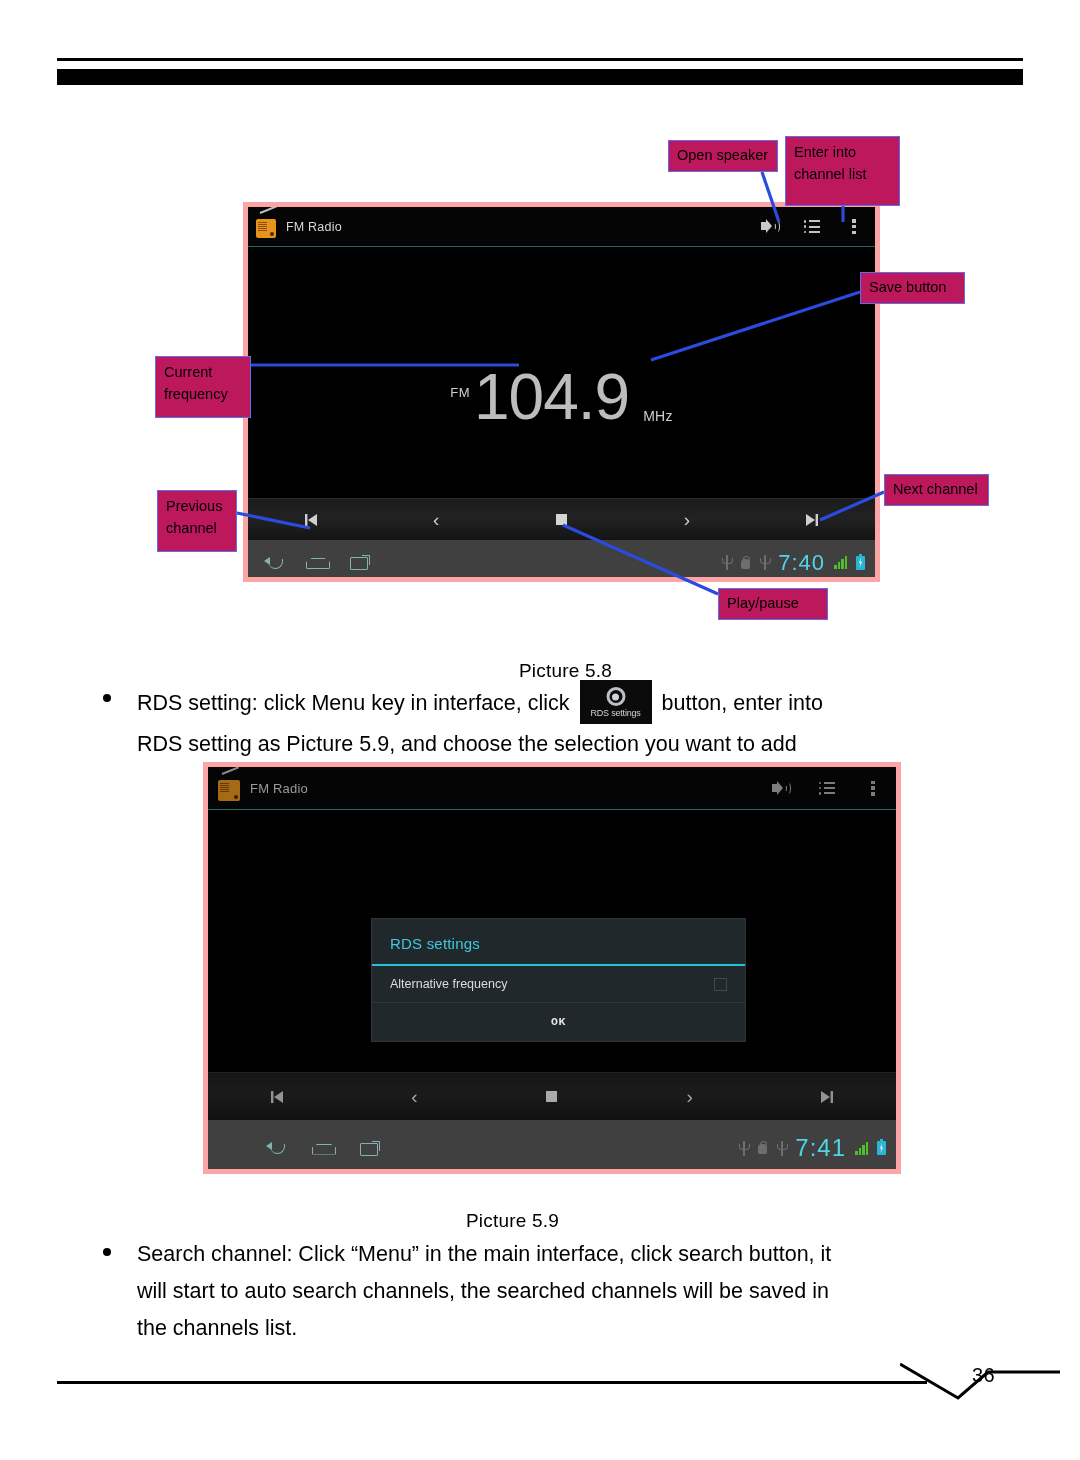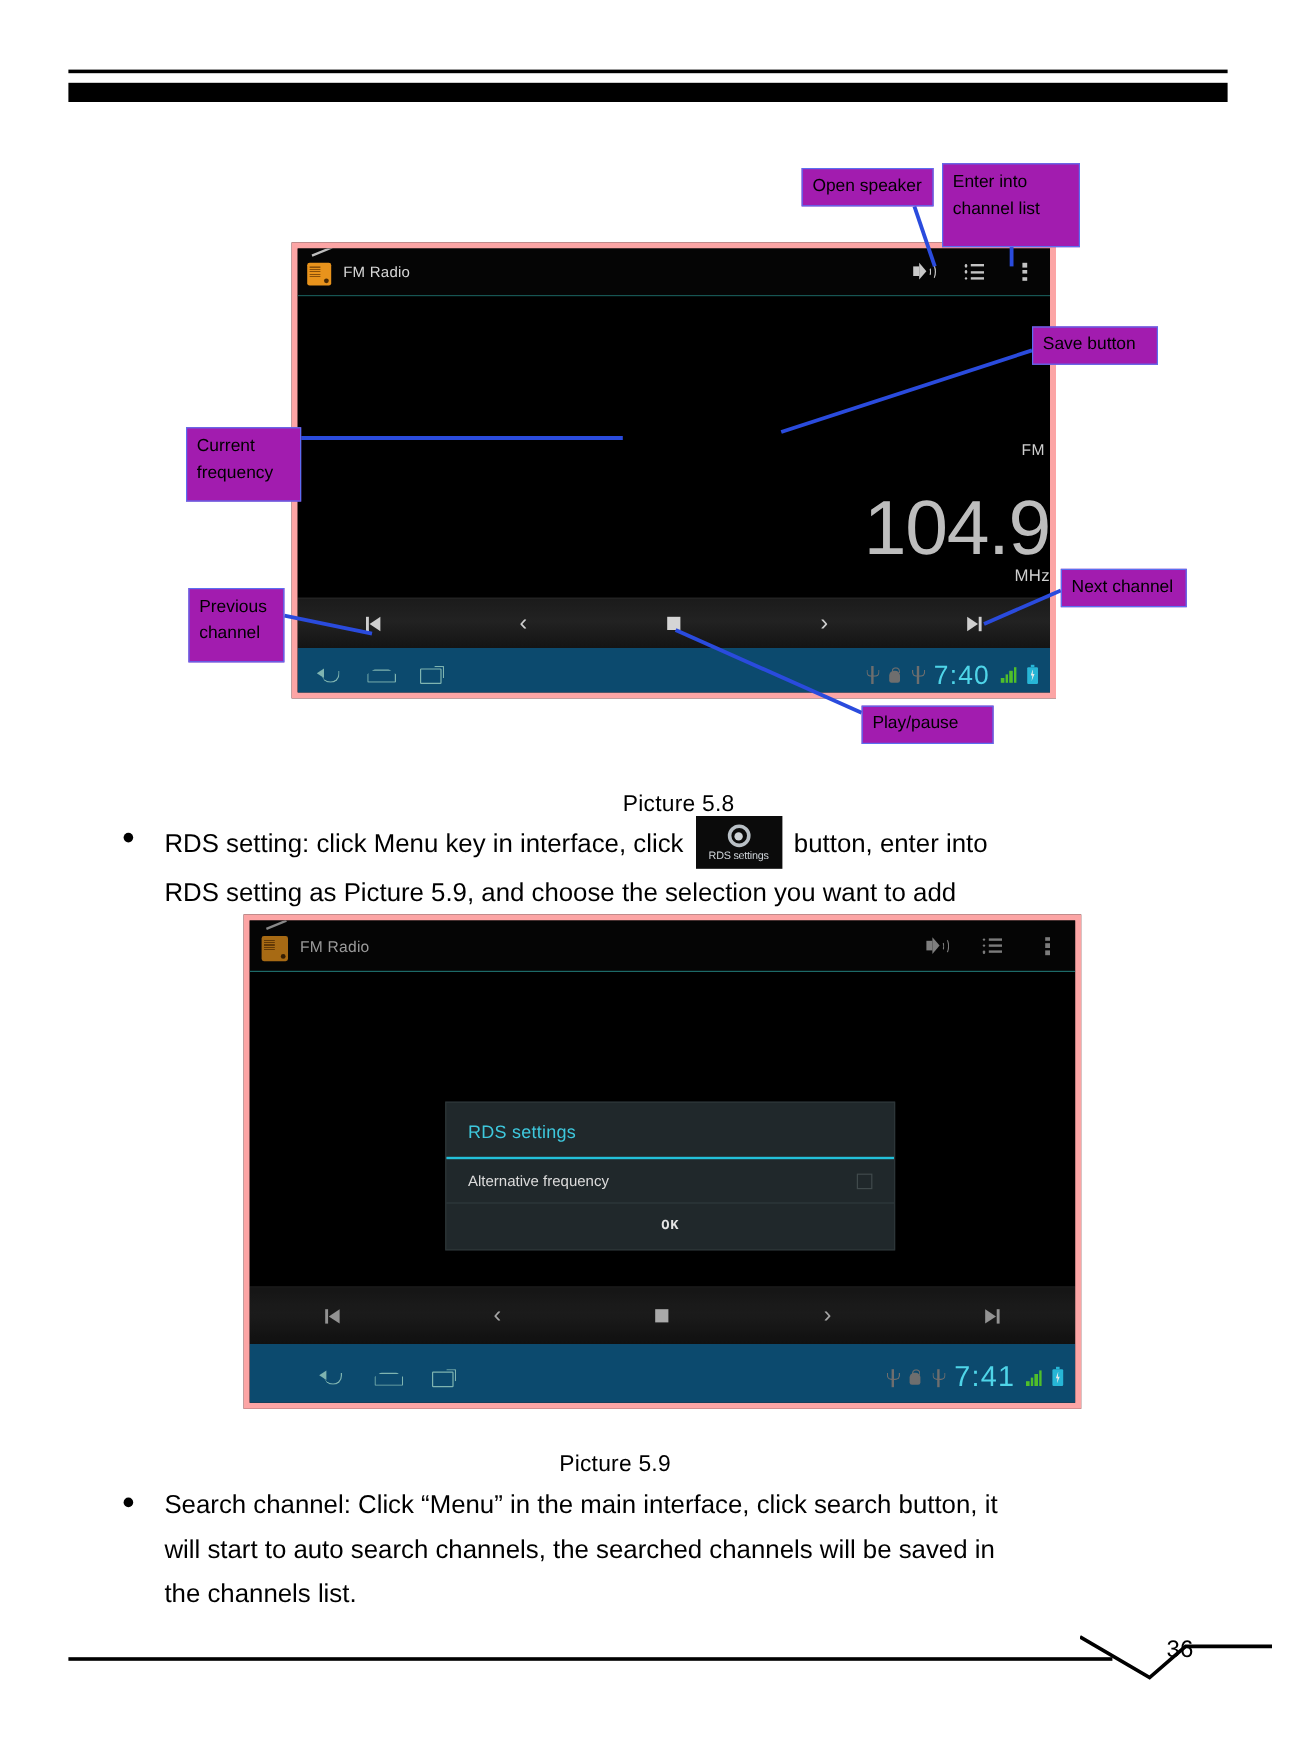--- a/index.html
+++ b/index.html
@@ -120,21 +120,21 @@
   .ic-overflow { width: 4px; height: 15px; display:flex; flex-direction:column; justify-content:space-between; align-items:center;}
   .ic-overflow span { width:3.5px; height:3.5px; background:#c3c3c3; }
 
   
   .screen-body { position: relative; width:100%; background:#000; }
   .dev1 .screen-body { height: 251px; }
   .dev2 .screen-body { height: 262px; }
 
   .freq-wrap {
     position: absolute; left: 0; right: 0; top: 120px;
-    display: flex; align-items: flex-end; justify-content: center; flex-direction: column;
+    display: flex; align-items: flex-end; justify-content: center;
   }
   .freq-fm {
     font-size: 13px; color: #cfcfcf; letter-spacing: .5px;
     margin-right: 4px; margin-bottom: 28px;
   }
   .freq-val {
     font-size: 64px; color: #bdbdbd; font-weight: 400; line-height: 0.95;
     letter-spacing: -1px;
   }
   .freq-unit {
@@ -152,21 +152,21 @@
   .dev1 .ctrlbar { height: 42px; }
   .dev2 .ctrlbar { height: 48px; }
   .ctrl { flex: 1; display: flex; align-items: center; justify-content: center; }
   .gl { color: #cfcfcf; font-size: 17px; line-height: 1; }
   .gl.small { font-size: 19px; }
   .sq { width: 11px; height: 11px; background: #d5d5d5; }
 
   
   .navbar {
     position: relative; width: 100%;
-    background: #0c4a6e; display: flex; align-items: center;
+    background: #404040; display: flex; align-items: center;
   }
   .dev1 .navbar { height: 45px; }
   .dev2 .navbar { height: 56px; padding-left: 38px; }
   .navleft { display:flex; align-items:center; gap: 22px; margin-left: 16px; }
   .dev2 .navleft { gap: 26px; margin-left: 20px; }
 
   .ic-back { position: relative; width: 20px; height: 14px; }
   .ic-back::before {
     content:""; position:absolute; left:4px; top:3px; width:14px; height:9px;
     border: 1.8px solid #7fb4b0; border-top: none; border-left:none;
@@ -250,21 +250,21 @@
   .cbox { width: 13px; height: 13px; border: 1.5px solid #7d8a8d; background: transparent; }
   .cbox.dim { border-color:#56616399; }
   .rds-ok {
     text-align: center; color: #e4e4e4; font-size: 11.5px; font-weight: bold;
     padding: 12px 0 13px 0; letter-spacing: .6px; font-family: Liberation Mono, monospace;
   }
 
   
   .callout {
     position: absolute; border: 1.6px solid #5b6ef0;
-    background: #a21caf; color: #000;
+    background: #be185d; color: #000;
     font-size: 14.5px; line-height: 1.5;
     padding: 5px 8px; white-space: pre-line; z-index: 8;
   }
 
   
   .leaders { position: absolute; left: 0; top: 0; width: 1080px; height: 1460px; pointer-events: none; z-index: 6; }
 
   
   .caption {
     position: absolute; font-size: 19px; color: #000; letter-spacing: .2px;

